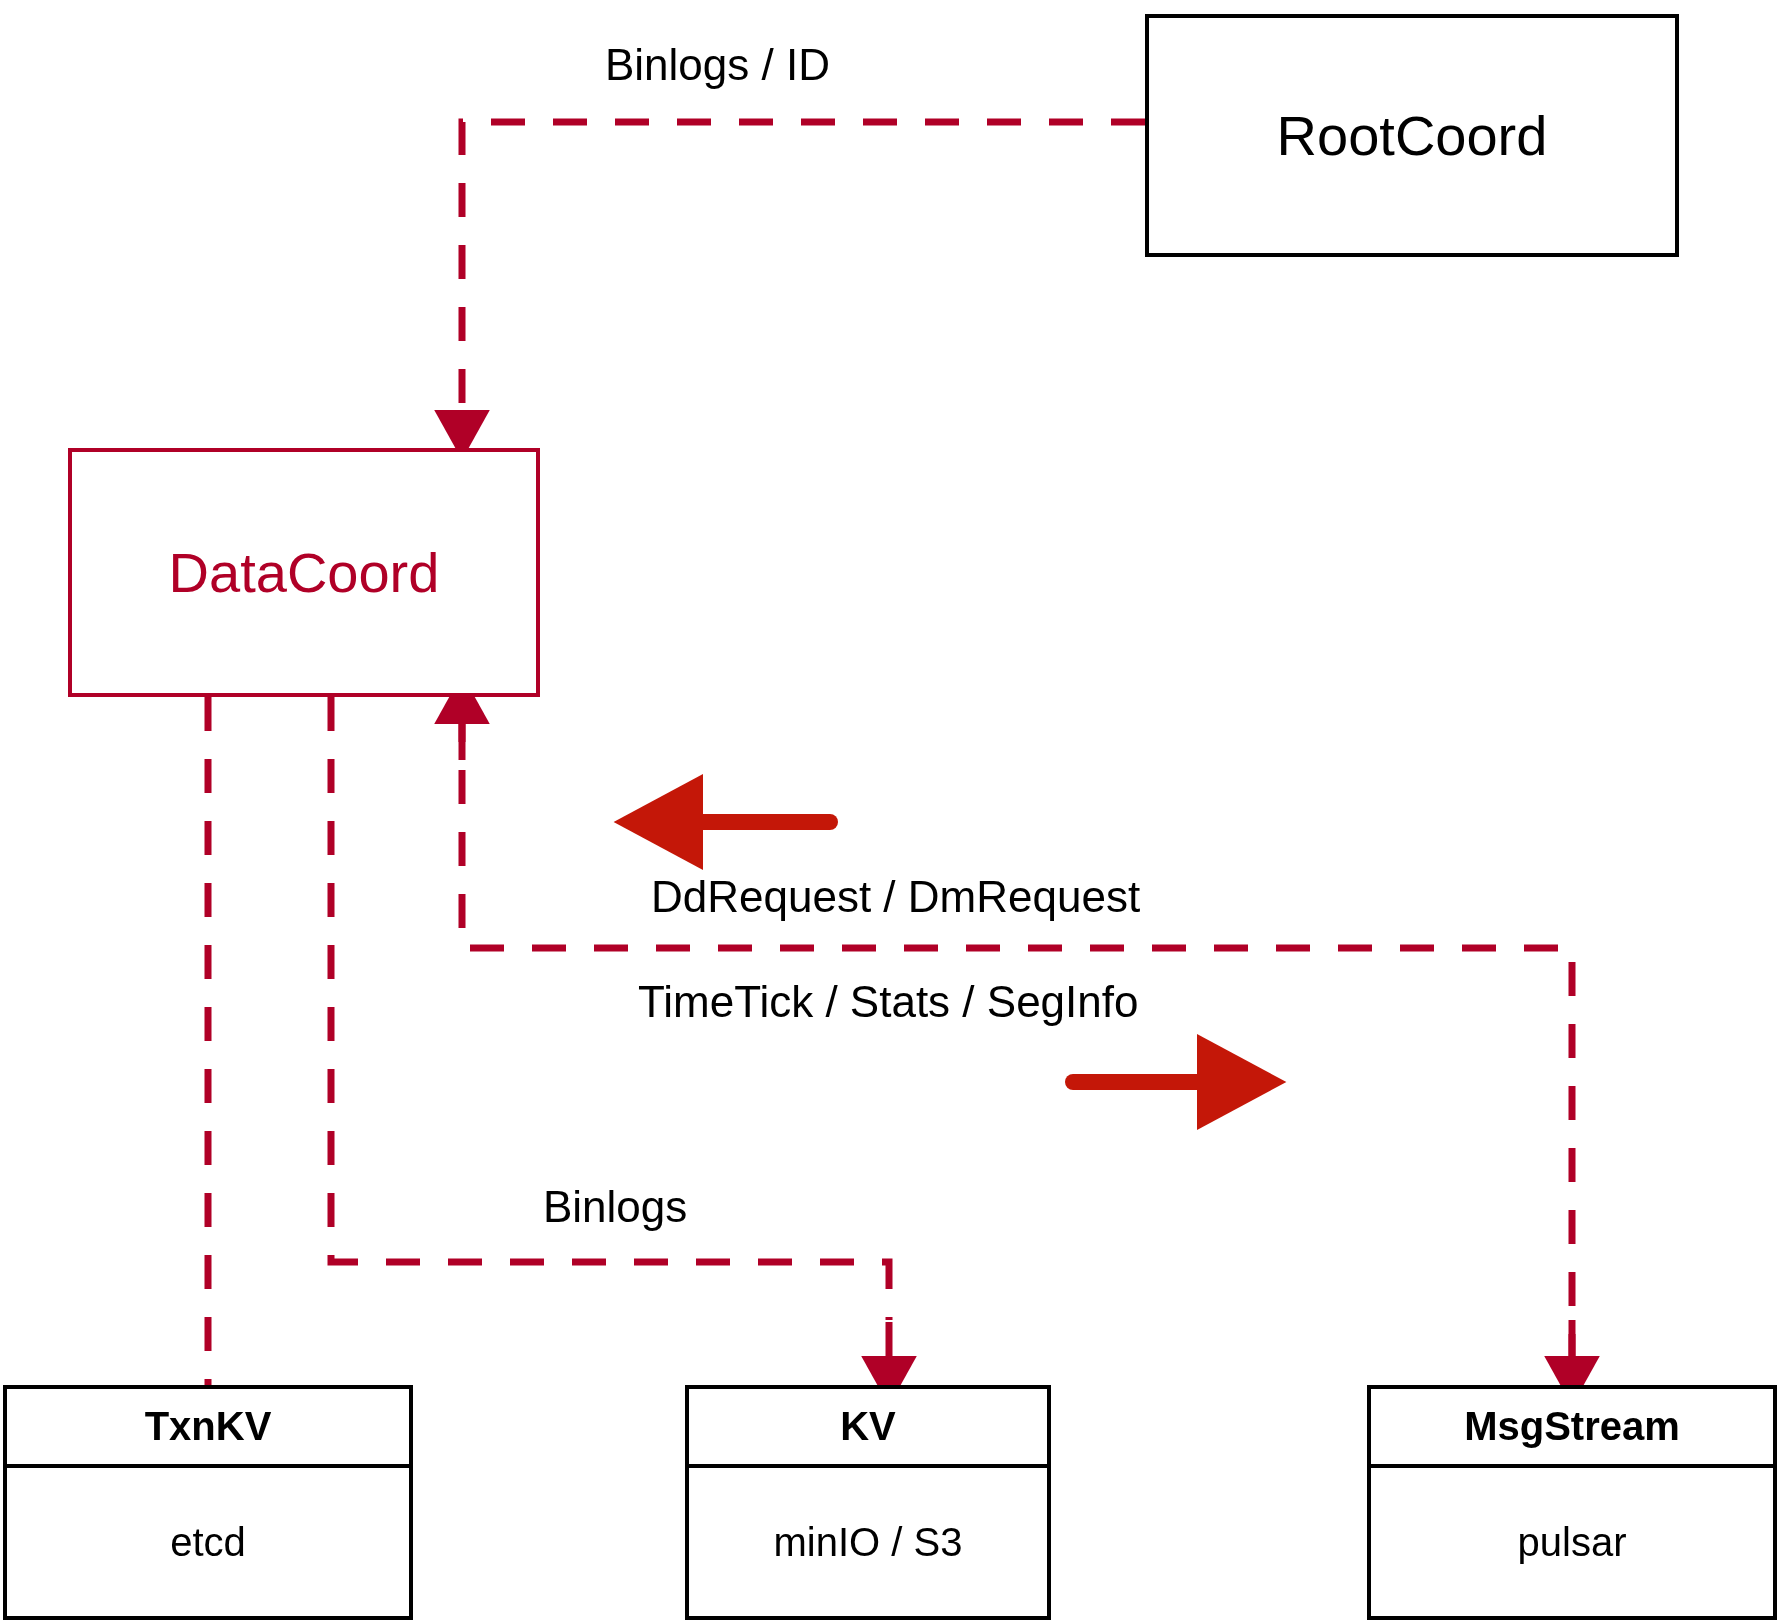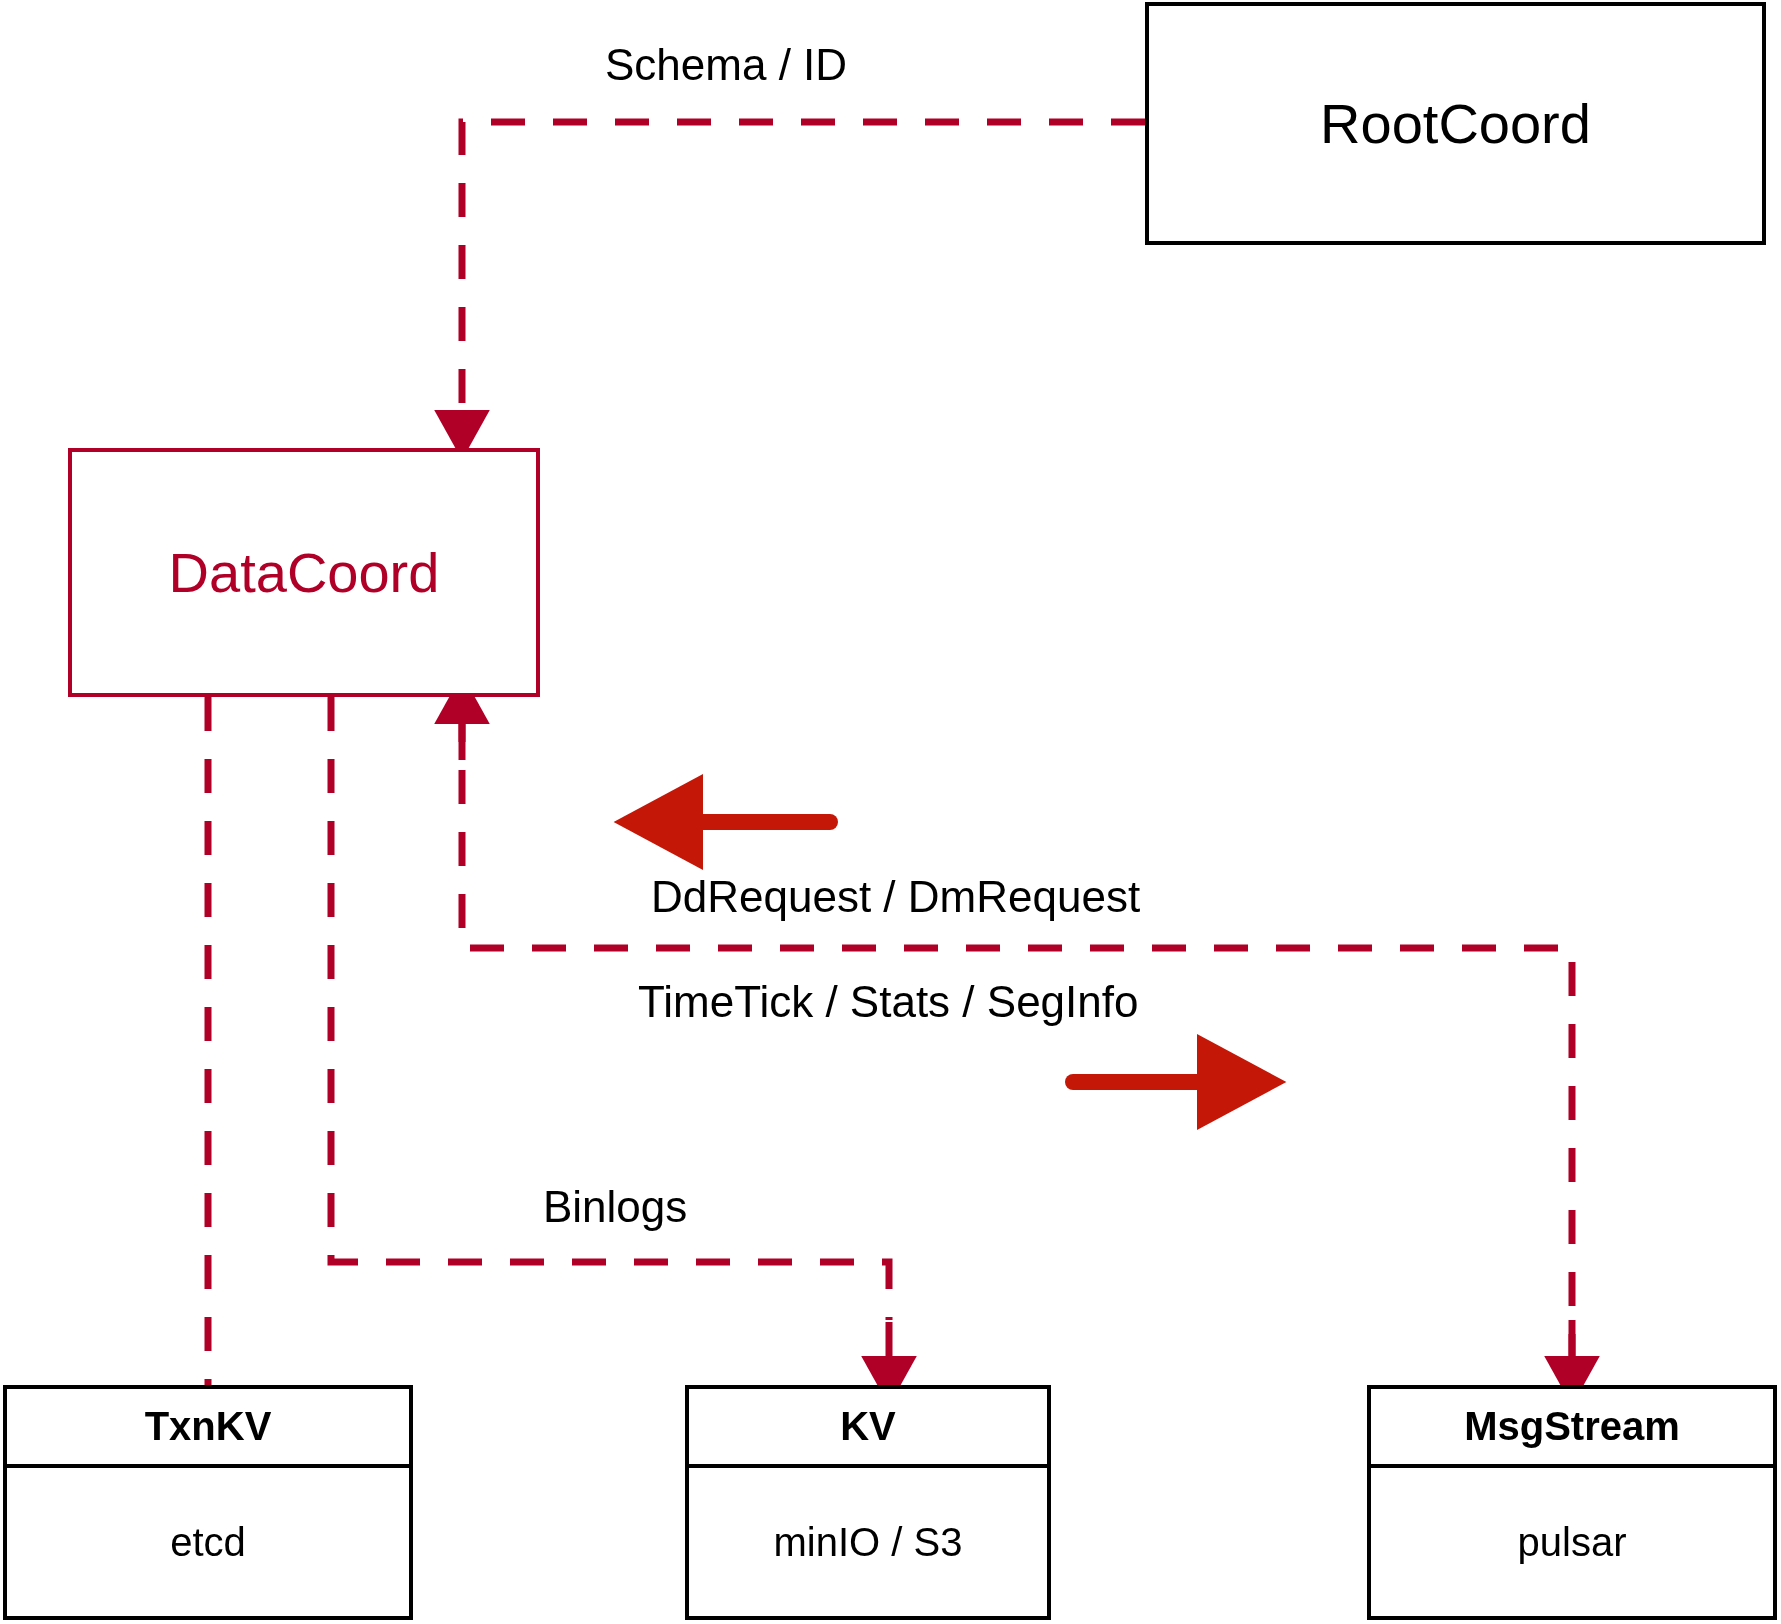--- a/index.html
+++ b/index.html
@@ -113,21 +113,21 @@
     <path d="M208,697 L208,1385" fill="none" stroke="#B00027" stroke-width="7" stroke-dasharray="34 28"></path>
 
     <path d="M331,697 L331,1262 L889,1262 L889,1320" fill="none" stroke="#B00027" stroke-width="7" stroke-dasharray="34 28"></path>
     <path d="M889,1322 L889,1378" fill="none" stroke="#B00027" stroke-width="7" marker-end="url(#dashArrow)"></path>
 
     <path d="M830,822 L668,822" fill="none" stroke="#C41708" stroke-width="16" stroke-linecap="round" marker-end="url(#solidArrow)"></path>
 
     <path d="M1073,1082 L1232,1082" fill="none" stroke="#C41708" stroke-width="16" stroke-linecap="round" marker-end="url(#solidArrow)"></path>
   </svg>
 
-  <div class="node-box node-black" style="left:1145px; top:2px; width:621px; height:243px;">
+  <div class="node-box node-black" style="left:1145px; top:14px; width:534px; height:243px;">
     <div class="node-title-simple">RootCoord</div>
   </div>
 
   <div class="node-box node-black" style="left:3px; top:1385px; width:410px; height:235px;">
     <div class="hdr">TxnKV</div>
     <div class="body-cell">
       <span>etcd</span>
     </div>
   </div>
 
@@ -142,21 +142,21 @@
     </div>
   </div>
 
   <div class="node-box node-black" style="left:1367px; top:1385px; width:410px; height:235px;">
     <div class="hdr">MsgStream</div>
     <div class="body-cell">
       <span>pulsar</span>
     </div>
   </div>
 
-  <div class="edge-label" style="left:605px; top:43px;">Schema / ID</div>
+  <div class="edge-label" style="left:605px; top:43px;">Binlogs / ID</div>
 
   <div class="edge-label" style="left:651px; top:875px;">DdRequest / DmRequest</div>
 
   <div class="edge-label" style="left:638px; top:980px;">TimeTick / Stats / SegInfo</div>
 
   <div class="edge-label" style="left:507px; top:1185px;margin-left:36px;">Binlogs</div>
 
 </div>
 
 </body></html>

